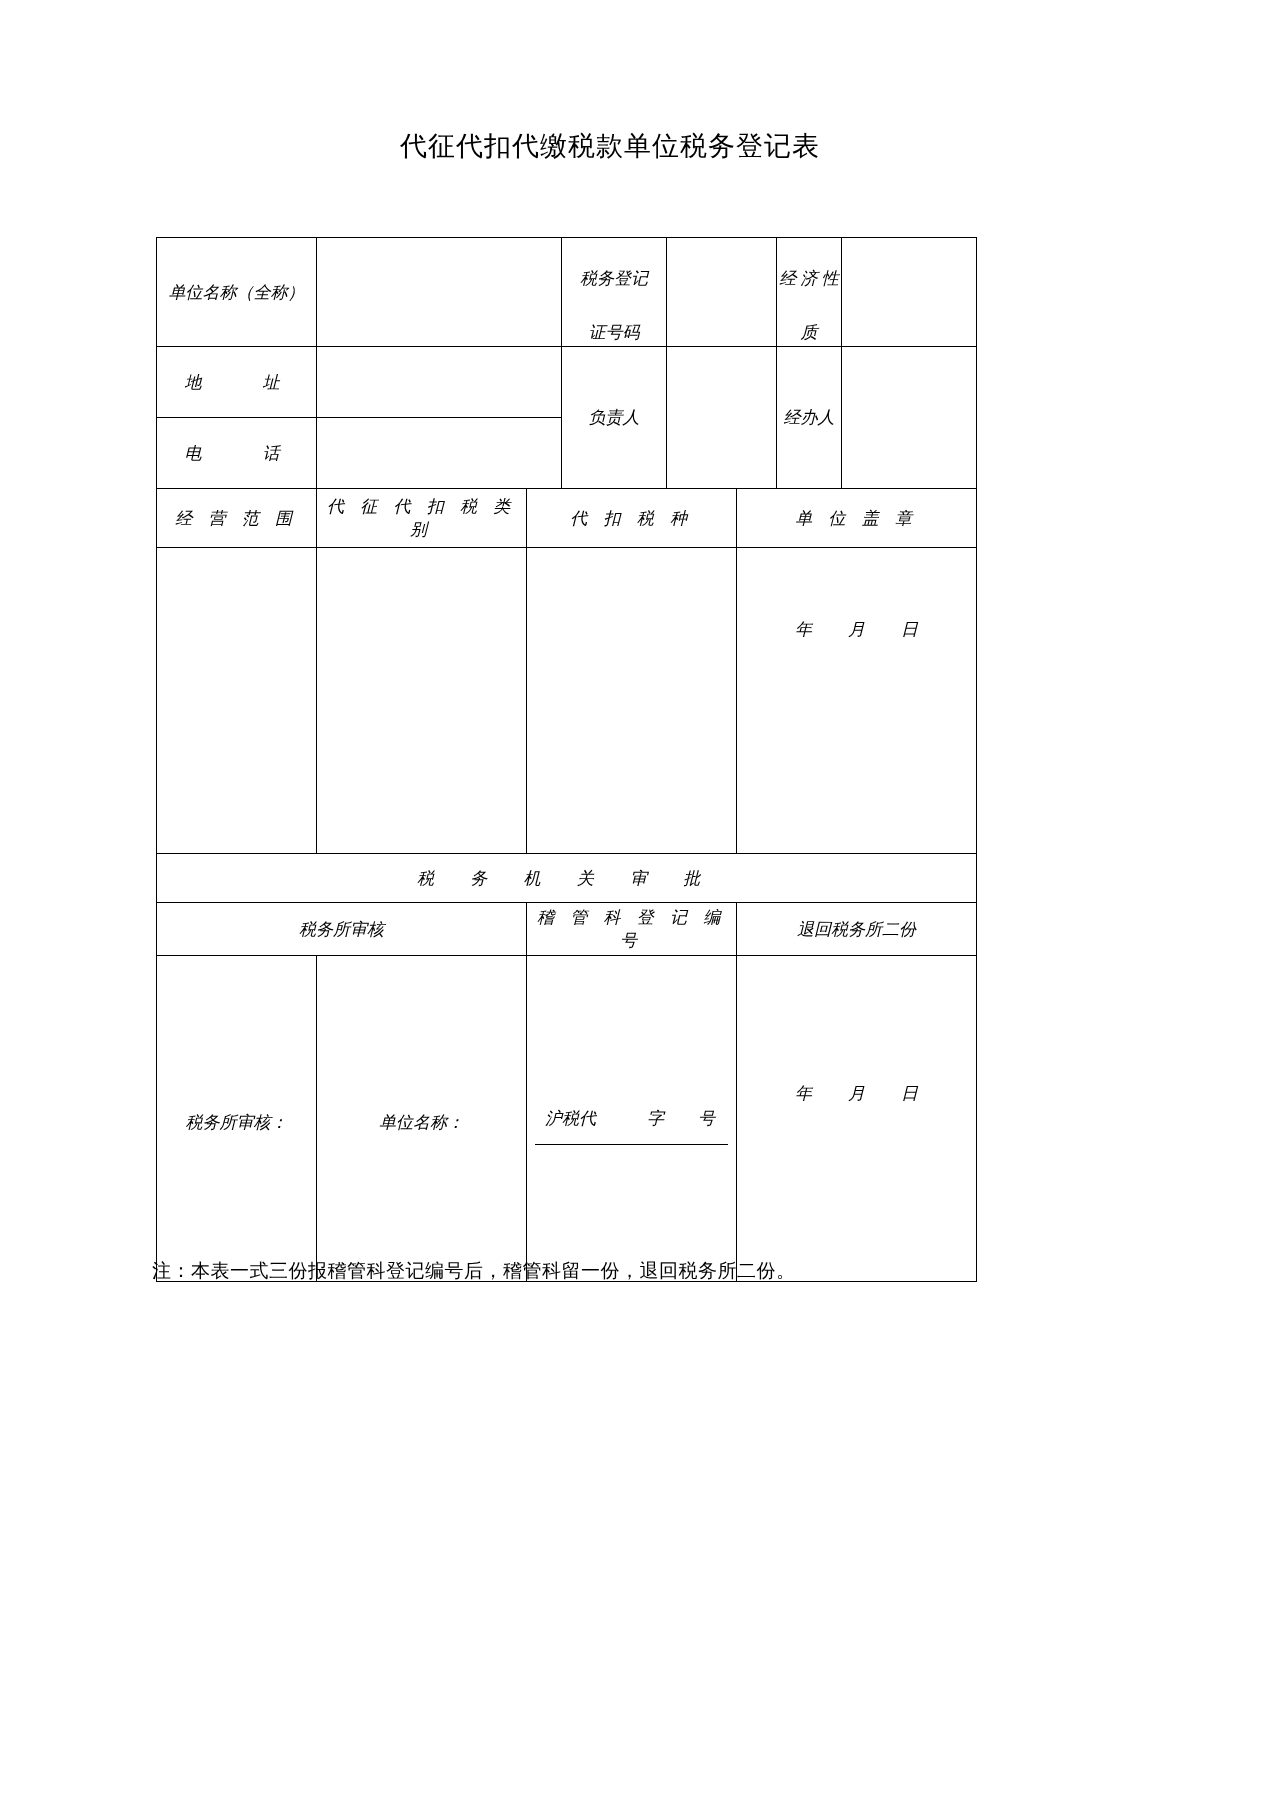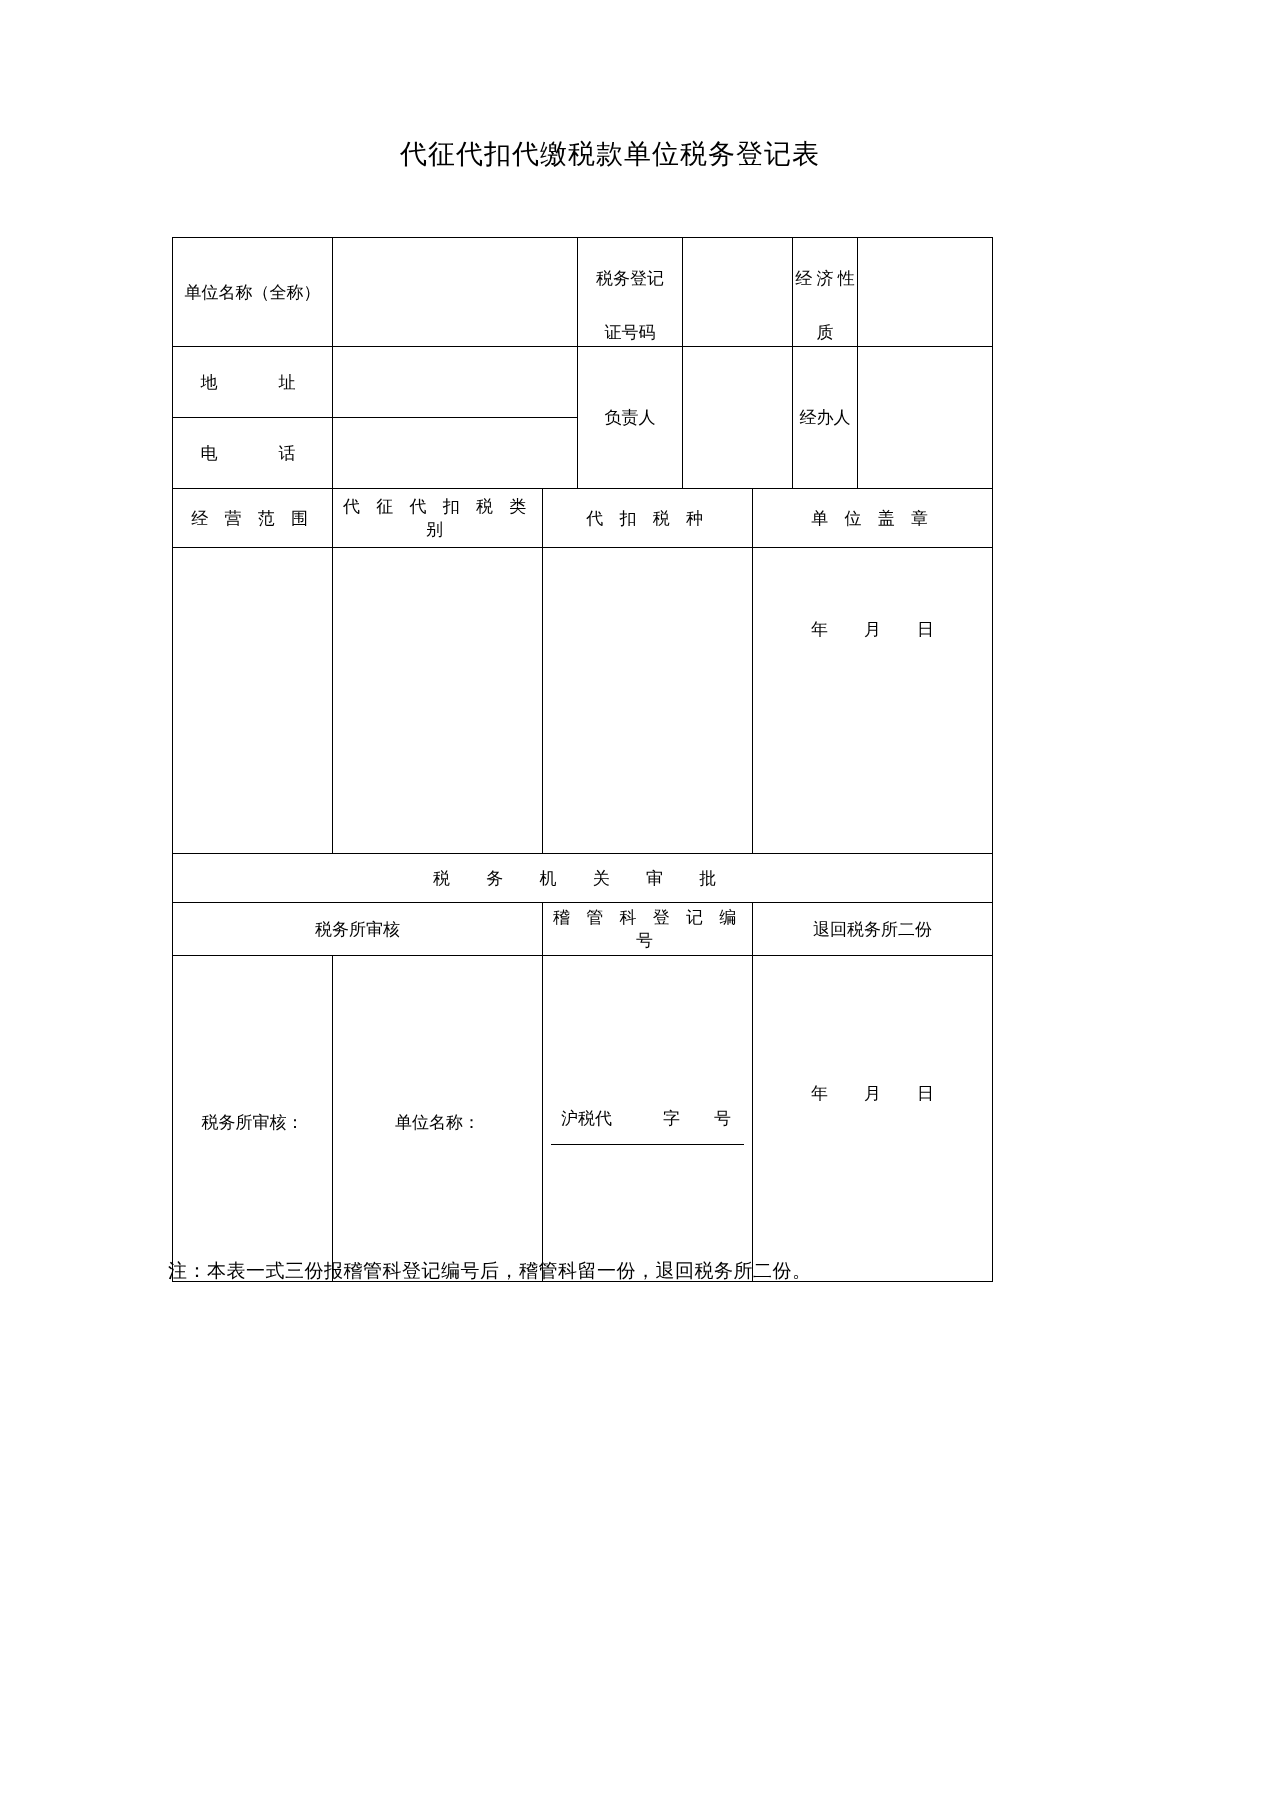--- a/index.html
+++ b/index.html
@@ -15,34 +15,35 @@
     position: relative;
   }
   .page {
     width: 1280px;
     height: 1810px;
     position: relative;
     box-sizing: border-box;
   }
   .title {
     position: absolute;
-    top: 136px;
+    top: 128px;
     left: 0;
     width: 1220px;
     text-align: center;
     font-size: 27px;
     letter-spacing: 1px;
     font-family: "DejaVu Sans", "Liberation Sans", sans-serif;
     font-weight: 500;
   }
   .form-wrap {
     position: absolute;
     top: 237px;
-    left: 172px;
+    left: 156px;
     width: 820px;
+    font-style: italic;
   }
   table.form {
     border-collapse: collapse;
     width: 820px;
     table-layout: fixed;
   }
   table.form td {
     border: 1px solid #000000;
     font-size: 17px;
     text-align: center;
@@ -66,21 +67,21 @@
     position: absolute;
     bottom: 14px;
     left: 0;
     width: 100%;
     font-size: 17px;
   }
   .rel { position: relative; height: 100%; }
   .note {
     position: absolute;
     top: 1258px;
-    left: 168px;
+    left: 152px;
     width: 860px;
     font-size: 19px;
     text-align: left;
     letter-spacing: 0.5px;
   }
   .approval {
     font-size: 18px;
     letter-spacing: 16px;
     padding-left: 16px;
   }

